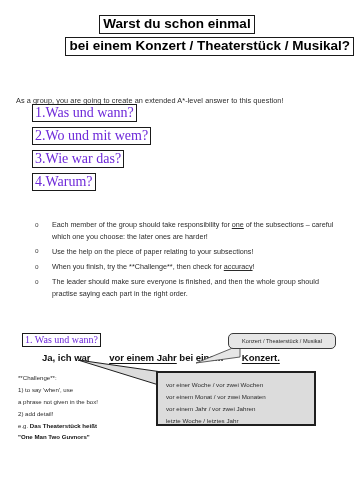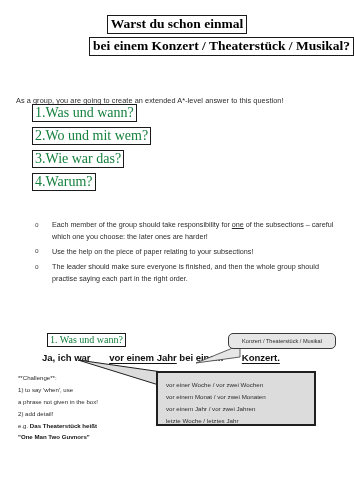--- a/index.html
+++ b/index.html
@@ -24,21 +24,21 @@
     height: 500px;
     background: #ffffff;
   }
 
   
   .title-wrap {
     text-align: center;
   }
   .title-line {
     display: inline-block;
-    font-family: Liberation Serif, serif;
+    font-family: Liberation Sans, sans-serif;
     font-weight: bold;
     color: #000000;
     background: #ffffff;
     border: 1px solid #1a1a1a;
     padding: 0px 3px 1px 3px;
     line-height: 1.15;
     white-space: nowrap;
   }
   #title-1 { font-size: 13.5px; }
   #title-2 { font-size: 13.5px; }
@@ -63,21 +63,21 @@
   .big-list {
     position: absolute;
     left: 32px;
     top: 103px;
     width: 260px;
   }
   .big-item {
     display: inline-block;
     font-family: "Liberation Serif", serif;
     font-size: 14px;
-    color: #15803d;
+    color: #6d28d9;
     background: #ffffff;
     border: 1px solid #1a1a1a;
     padding: 0 2px 1px 2px;
     margin-bottom: 3.5px;
     line-height: 1.1;
     white-space: nowrap;
   }
   .big-row { display: block; }
 
   
@@ -102,21 +102,21 @@
     top: 0.5px;
     font-size: 6.4px;
     line-height: 1.55;
     color: #3a3a3a;
   }
   .u { text-decoration: underline; }
 
   
   #section-heading {
     position: absolute;
-    left: 47px;
+    left: 22px;
     top: 329px;
   }
   #section-heading .big-item {
     font-size: 10px;
     margin-bottom: 0;
   }
 
   
   .example-sentence {
     position: absolute;
@@ -240,20 +240,24 @@
     <div class="bullet-row">
       <span class="bullet-marker">o</span>
       <span>Each member of the group should take responsibility for </span><span class="u">one</span><span> of the subsections – careful which one you choose: the later ones are harder!</span>
     </div>
 
     <div class="bullet-row">
       <span class="bullet-marker">o</span>
       <span>Use the help on the piece of paper relating to your subsections!</span><span class="u"></span><span></span>
     </div>
 
+    <div class="bullet-row">
+      <span class="bullet-marker">o</span>
+      <span>When you finish, try the **Challenge**, then check for </span><span class="u">accuracy</span><span>!</span>
+    </div>
 
     <div class="bullet-row">
       <span class="bullet-marker">o</span>
       <span>The leader should make sure everyone is finished, and then the whole group should practise saying each part in the right order.</span><span class="u"></span><span></span>
     </div>
 
   </div>
 
   <div id="section-heading">
     <span class="big-item">1. Was und wann?</span>

